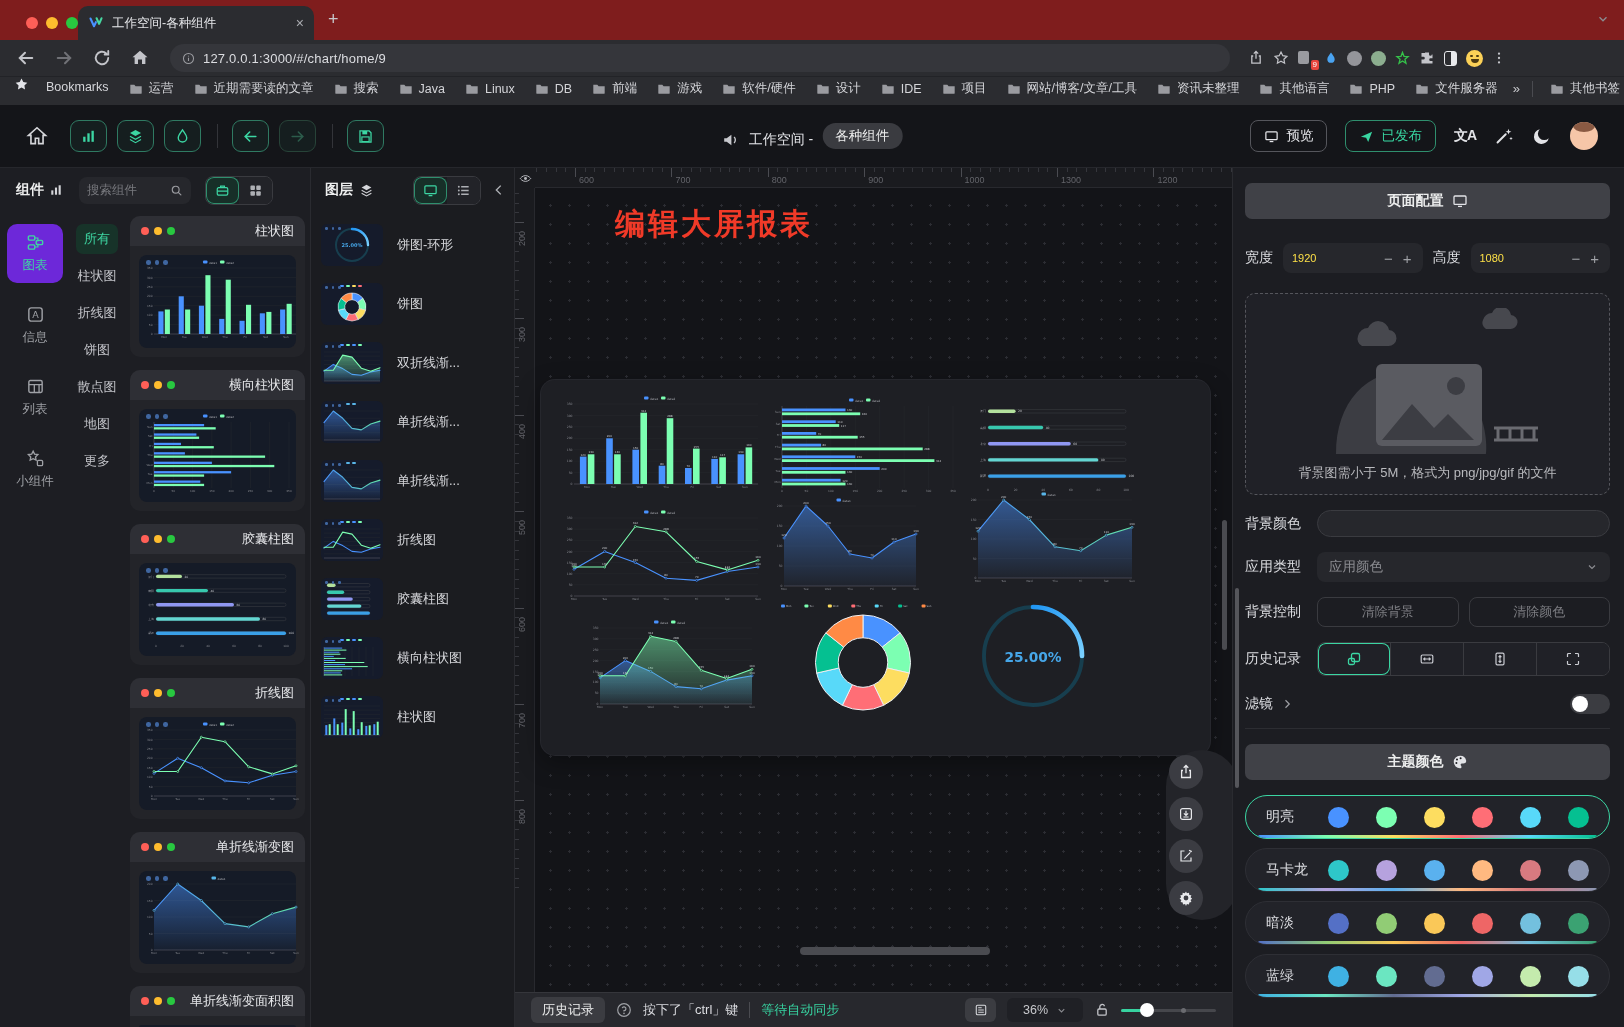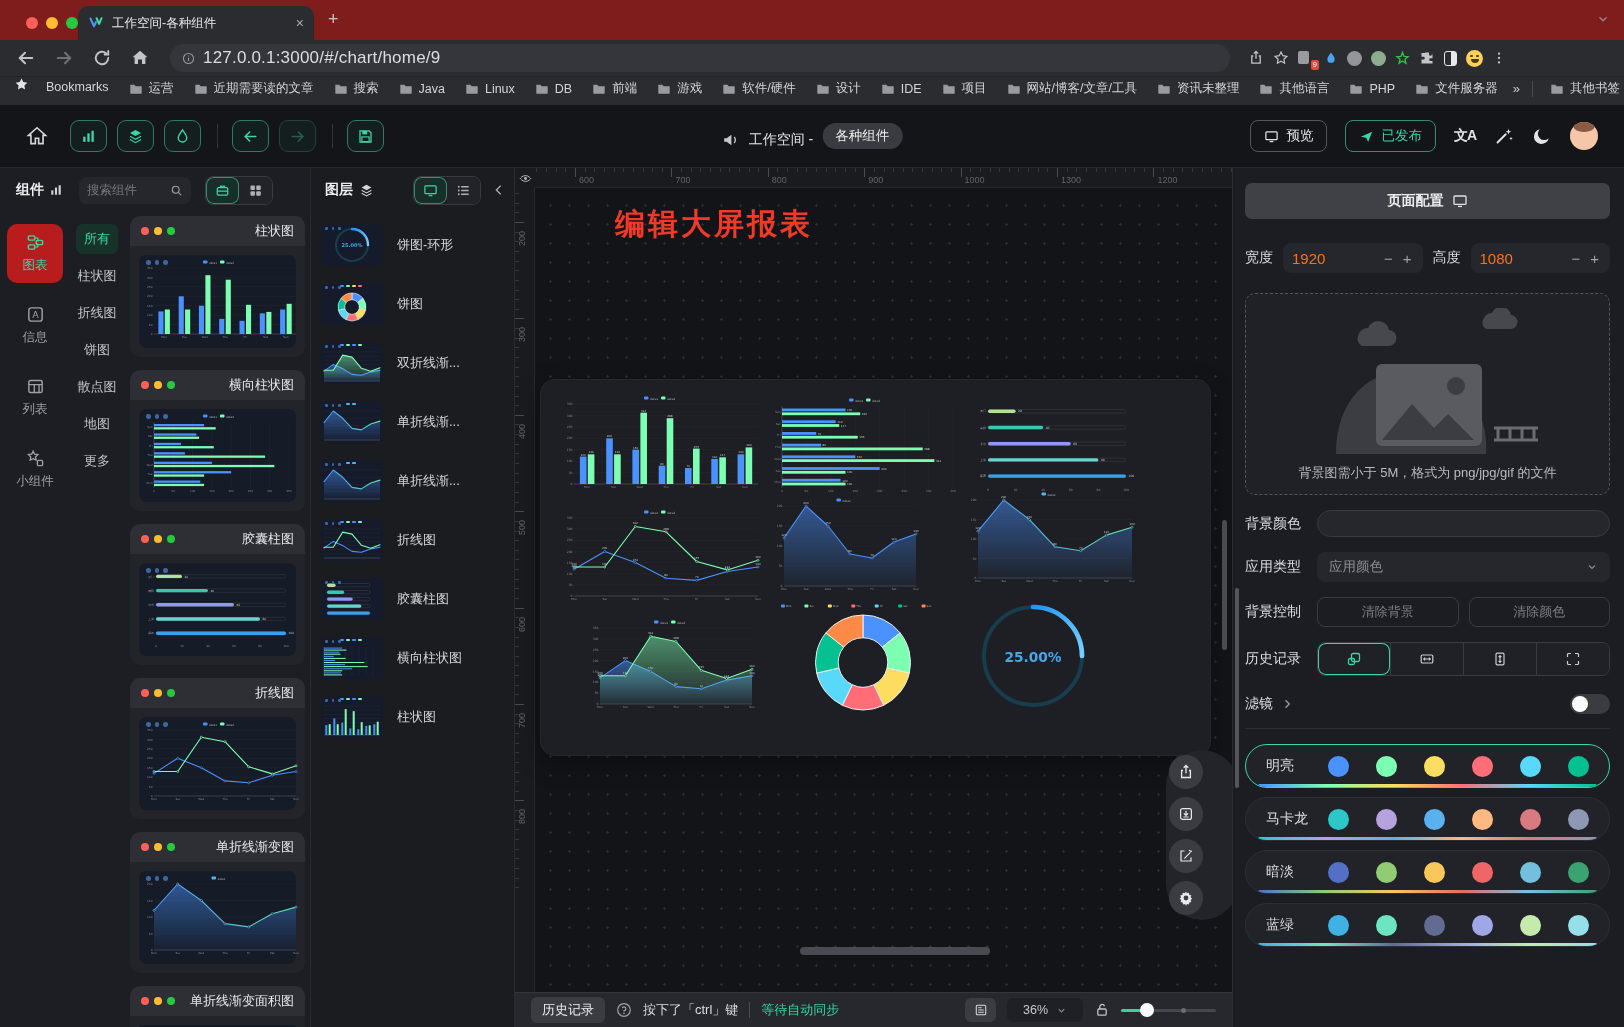--- a/index.html
+++ b/index.html
@@ -17,21 +17,21 @@
   .light.r{background:#ff5f57}.light.y{background:#febc2e}.light.g{background:#28c840}
   .tab{position:absolute;left:78px;top:6px;width:236px;height:34px;background:#2b2c30;border-radius:10px 10px 0 0;display:flex;align-items:center;padding:0 10px;gap:8px}
   .tab-title{font-size:12.5px;color:#e6e7ea;white-space:nowrap;overflow:hidden;flex:1}
   .tab-close{color:#a9abb0;font-size:14px;cursor:default}
   .newtab{position:absolute;left:328px;top:10px;color:#c7c8cc;font-size:18px;line-height:18px}
   .win-chev{position:absolute;right:14px;top:12px;width:14px;height:14px;color:#8b8c91}
   .toolbar{position:absolute;left:0;top:40px;right:0;height:36px;background:#2b2c30;display:flex;align-items:center;padding:0 10px;gap:6px}
   .nav-ic{width:20px;height:20px;color:#c3c4c9;margin:0 6px}
   .nav-ic.dim{color:#707176}
   .urlpill{flex:1;height:28px;background:#35363b;border-radius:14px;display:flex;align-items:center;padding:0 12px;gap:8px;margin:0 8px;max-width:1060px}
-  .url-text{font-size:17px;color:#dcdde1;letter-spacing:.2px}
+  .url-text{font-size:13px;color:#dcdde1;letter-spacing:.2px}
   .tb-right{display:flex;align-items:center;gap:9px;margin-left:4px}
   .ext-badge{position:relative;width:17px;height:17px}
   .ext-badge .sq{position:absolute;left:0;top:1px;width:11px;height:13px;border-radius:2px;background:#9a9ba0}
   .ext-badge .bdg{position:absolute;right:-4px;bottom:-3px;background:#e8453c;color:#fff;font-size:8px;line-height:10px;padding:0 2px;border-radius:2px}
   .circ{width:15px;height:15px;border-radius:50%;background:#94959a}
   .circ.grn{background:#8cae8f}
   .sq-half{width:13px;height:15px;border:1.5px solid #e8e9ec;border-radius:3px;background:linear-gradient(90deg,transparent 55%,#e8e9ec 55%)}
   .emoji{width:17px;height:17px;border-radius:50%;background:#fcd157;position:relative}
   .emoji:before{content:"";position:absolute;left:4px;top:5px;width:2.5px;height:2.5px;border-radius:50%;background:#4c3a12;box-shadow:6px 0 0 #4c3a12}
   .emoji:after{content:"";position:absolute;left:4.5px;top:9px;width:8px;height:4px;border-radius:0 0 8px 8px;background:#4c3a12}
@@ -79,21 +79,21 @@
   .cp-search input{flex:1;min-width:0;background:none;border:none;outline:none;color:#c8c9cd;font-size:12.5px;font-family:inherit}
   .cp-search input::placeholder{color:#77787d}
   .cp-search .ic{width:13px;height:13px;color:#9a9ba0}
   .toggle2{display:flex;border:1px solid #3a3b40;border-radius:8px;overflow:hidden;margin-left:6px}
   .tg{width:33px;height:27px;display:flex;align-items:center;justify-content:center;color:#aeb0b5;background:#222328}
   .tg .ic{width:15px;height:15px}
   .tg.on{color:#3cd6a3;background:#172f28;box-shadow:inset 0 0 0 1px #2f8f6e;border-radius:8px}
   .cp-nav{position:absolute;left:7px;top:56px;width:56px;display:flex;flex-direction:column;gap:13px}
   .cp-nav-it{display:flex;flex-direction:column;align-items:center;gap:5px;padding:9px 0;border-radius:10px;color:#9fa1a6;font-size:12.5px}
   .cp-nav-it .ic{width:19px;height:19px}
-  .cp-nav-it.on{background:#b91c1c;color:#3ed6a2}
+  .cp-nav-it.on{background:#6d28d9;color:#3ed6a2}
   .cp-cats{position:absolute;left:68px;top:56px;width:58px;display:flex;flex-direction:column;gap:7px;align-items:center}
   .cat{font-size:13px;color:#c3c4c9;padding:6px 8px;border-radius:7px;white-space:nowrap}
   .cat.on{background:#173329;color:#3ed6a2}
   .cp-cards{position:absolute;left:130px;top:48px;right:5px;bottom:0;overflow:hidden}
   .card{background:#232429;border-radius:10px;overflow:hidden;margin-bottom:13px}
   .card-head{height:30px;background:#2e2f35;display:flex;align-items:center;padding:0 11px}
   .cdots{display:flex;gap:5px}
   .cdots i{width:8px;height:8px;border-radius:50%;display:block}
   .cdots i:nth-child(1){background:#ff5f57}.cdots i:nth-child(2){background:#febc2e}.cdots i:nth-child(3){background:#28c840}
   .card-title{margin-left:auto;font-size:13px;color:#e6e7ea}
@@ -155,21 +155,21 @@
   .slider .knob{position:absolute;left:calc(27% - 7px);top:0;width:14px;height:14px;border-radius:50%;background:#fff}
   .slider .mark{position:absolute;left:63%;top:5px;width:5px;height:5px;border-radius:50%;background:#6a6b70}
 
   
   .cfg-scroll{position:absolute;left:2px;top:420px;width:4px;height:200px;border-radius:2px;background:#55565b}
   .sec-btn{height:36px;background:#404147;border-radius:7px;display:flex;align-items:center;justify-content:center;gap:8px;font-size:14px;color:#eceded;font-weight:bold;margin-top:15px}
   .sec-btn .ic{width:16px;height:16px;color:#e2e3e7}
   .dim-row{display:flex;align-items:center;gap:10px;margin-top:24px}
   .dim-lb{font-size:14px;color:#dcdde1;flex:none}
   .stepper{flex:1;height:30px;background:#26272c;border-radius:8px;display:flex;align-items:center;padding:0 9px;gap:6px}
-  .stepper input{width:50px;background:none;border:none;outline:none;color:#f97316;font-size:15px;font-family:inherit}
+  .stepper input{width:50px;background:none;border:none;outline:none;color:#fde047;font-size:11px;font-family:inherit}
   .step-btn{color:#9fa1a6;font-size:15px;line-height:1;padding:0 2px}
   .upload{margin-top:20px;height:202px;border:1px dashed #55565c;border-radius:10px;background:#202127;position:relative;overflow:hidden}
   .upload svg{display:block;margin:14px auto 0}
   .upload-hint{position:absolute;left:0;right:0;bottom:12px;text-align:center;font-size:13px;color:#b9babe}
   .cfg-row{display:flex;align-items:center;margin-top:15px;gap:10px}
   .cfg-lb{width:62px;font-size:14px;color:#dcdde1;flex:none}
   .checker-wrap{flex:1;height:27px;background:#26272c;border:1px solid #3a3b40;border-radius:14px;padding:3px}
   .checker{height:100%;border-radius:10px;background:repeating-conic-gradient(#cfcfcf 0 25%,#ffffff 0 50%);background-size:12px 12px}
   .selbox{flex:1;height:30px;background:#26272c;border-radius:8px;display:flex;align-items:center;padding:0 12px;font-size:13.5px;color:#8b8c91}
   .selbox .ic{margin-left:auto;width:12px;height:12px;color:#8b8c91}
@@ -1981,20 +1981,31 @@
         <span class="ic chev">
             <svg viewBox="0 0 16 16">
               <path d="M6 3l5 5-5 5" fill="none" stroke="currentColor" stroke-width="1.6"></path>
             </svg>
           </span>
         <span class="toggle">
             <span class="knob"></span>
           </span>
       </div>
       <div class="cfg-hr"></div>
+      <div class="sec-btn">
+          <span>主题颜色</span>
+          <span class="ic">
+            <svg viewBox="0 0 16 16">
+              <path d="M8 1.8a6.2 6.2 0 1 0 0 12.4c1 0 1.5-.6 1.5-1.3 0-.8-.9-1.2-.9-2.1 0-.7.6-1.3 1.6-1.3h1.3A2.7 2.7 0 0 0 14.2 6.8 6.2 6.2 0 0 0 8 1.8z" fill="currentColor"></path>
+              <circle cx="5" cy="5.5" r="1" fill="#1c1d22"></circle>
+              <circle cx="8.6" cy="4.2" r="1" fill="#1c1d22"></circle>
+              <circle cx="4.4" cy="9" r="1" fill="#1c1d22"></circle>
+            </svg>
+          </span>
+        </div>
       <div class="themes" id="themes">
           <div class="theme-row on">
     <span class="theme-name">明亮</span>
     <span class="theme-dots">
               <span class="tdot" style="background:#4992ff"></span>
               <span class="tdot" style="background:#7cffb2"></span>
               <span class="tdot" style="background:#fddd60"></span>
               <span class="tdot" style="background:#ff6e76"></span>
               <span class="tdot" style="background:#58d9f9"></span>
               <span class="tdot" style="background:#05c091"></span>

